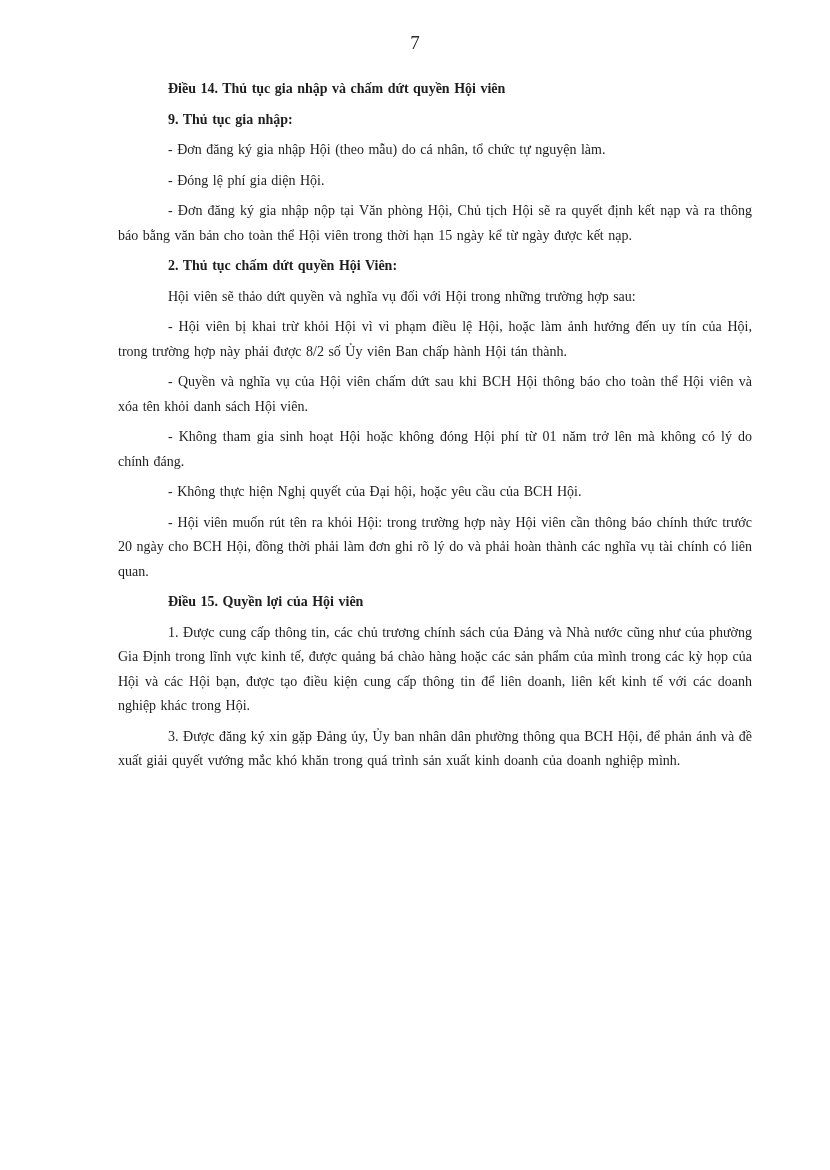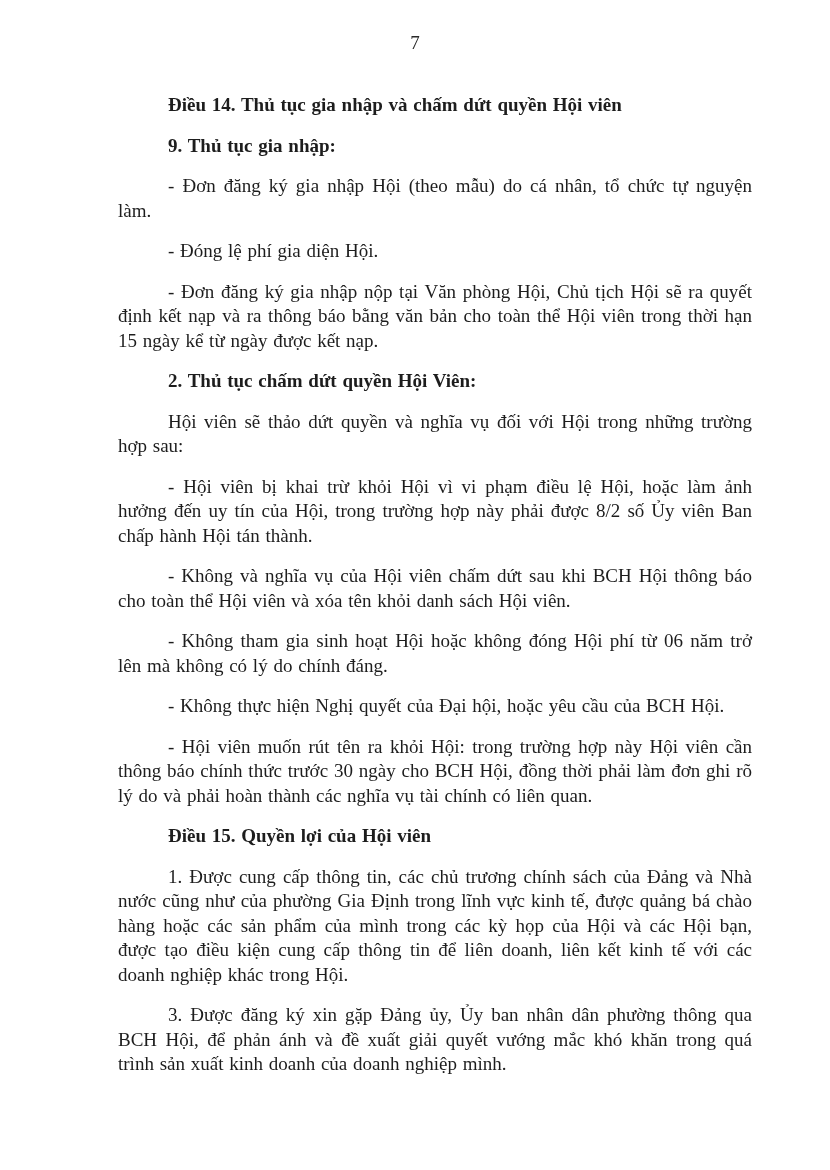--- a/index.html
+++ b/index.html
@@ -21,22 +21,22 @@
     text-align: center;
     padding-top: 31px;
     font-size: 19px;
     line-height: 24px;
     color: #2a2a2a;
   }
   .content {
     padding: 22px 78px 0 118px;
   }
   .content p {
-    margin: 16px 0 6px 0;
-    font-size: 19px;
+    margin: 0 0 6px 0;
+    font-size: 14px;
     line-height: 24.5px;
     text-align: justify;
     text-indent: 50px;
     word-spacing: 1px;
     font-family: Liberation Serif, serif;
   }
   .content p.heading,
   .content p.subheading {
     font-weight: bold;
     text-align: left;
@@ -49,21 +49,21 @@
   <div class="page-number">7</div>
   <div class="content">
       <p class="heading">Điều 14. Thủ tục gia nhập và chấm dứt quyền Hội viên</p>
       <p class="subheading">9. Thủ tục gia nhập:</p>
       <p class="body">- Đơn đăng ký gia nhập Hội (theo mẫu) do cá nhân, tổ chức tự nguyện làm.</p>
       <p class="body">- Đóng lệ phí gia diện Hội.</p>
       <p class="body">- Đơn đăng ký gia nhập nộp tại Văn phòng Hội, Chủ tịch Hội sẽ ra quyết định kết nạp và ra thông báo bằng văn bản cho toàn thể Hội viên trong thời hạn 15 ngày kể từ ngày được kết nạp.</p>
       <p class="subheading">2. Thủ tục chấm dứt quyền Hội Viên:</p>
       <p class="body">Hội viên sẽ thảo dứt quyền và nghĩa vụ đối với Hội trong những trường hợp sau:</p>
       <p class="body">- Hội viên bị khai trừ khỏi Hội vì vi phạm điều lệ Hội, hoặc làm ảnh hưởng đến uy tín của Hội, trong trường hợp này phải được 8/2 số Ủy viên Ban chấp hành Hội tán thành.</p>
-      <p class="body">- Không và nghĩa vụ của Hội viên chấm dứt sau khi BCH Hội thông báo cho toàn thể Hội viên và xóa tên khỏi danh sách Hội viên.</p>
-      <p class="body">- Không tham gia sinh hoạt Hội hoặc không đóng Hội phí từ 06 năm trở lên mà không có lý do chính đáng.</p>
+      <p class="body">- Quyền và nghĩa vụ của Hội viên chấm dứt sau khi BCH Hội thông báo cho toàn thể Hội viên và xóa tên khỏi danh sách Hội viên.</p>
+      <p class="body">- Không tham gia sinh hoạt Hội hoặc không đóng Hội phí từ 01 năm trở lên mà không có lý do chính đáng.</p>
       <p class="body">- Không thực hiện Nghị quyết của Đại hội, hoặc yêu cầu của BCH Hội.</p>
-      <p class="body">- Hội viên muốn rút tên ra khỏi Hội: trong trường hợp này Hội viên cần thông báo chính thức trước 30 ngày cho BCH Hội, đồng thời phải làm đơn ghi rõ lý do và phải hoàn thành các nghĩa vụ tài chính có liên quan.</p>
+      <p class="body">- Hội viên muốn rút tên ra khỏi Hội: trong trường hợp này Hội viên cần thông báo chính thức trước 20 ngày cho BCH Hội, đồng thời phải làm đơn ghi rõ lý do và phải hoàn thành các nghĩa vụ tài chính có liên quan.</p>
       <p class="heading">Điều 15. Quyền lợi của Hội viên</p>
       <p class="body">1. Được cung cấp thông tin, các chủ trương chính sách của Đảng và Nhà nước cũng như của phường Gia Định trong lĩnh vực kinh tế, được quảng bá chào hàng hoặc các sản phẩm của mình trong các kỳ họp của Hội và các Hội bạn, được tạo điều kiện cung cấp thông tin để liên doanh, liên kết kinh tế với các doanh nghiệp khác trong Hội.</p>
       <p class="body">3. Được đăng ký xin gặp Đảng ủy, Ủy ban nhân dân phường thông qua BCH Hội, để phản ánh và đề xuất giải quyết vướng mắc khó khăn trong quá trình sản xuất kinh doanh của doanh nghiệp mình.</p>
     </div>
 </div>
 
 </body></html>

